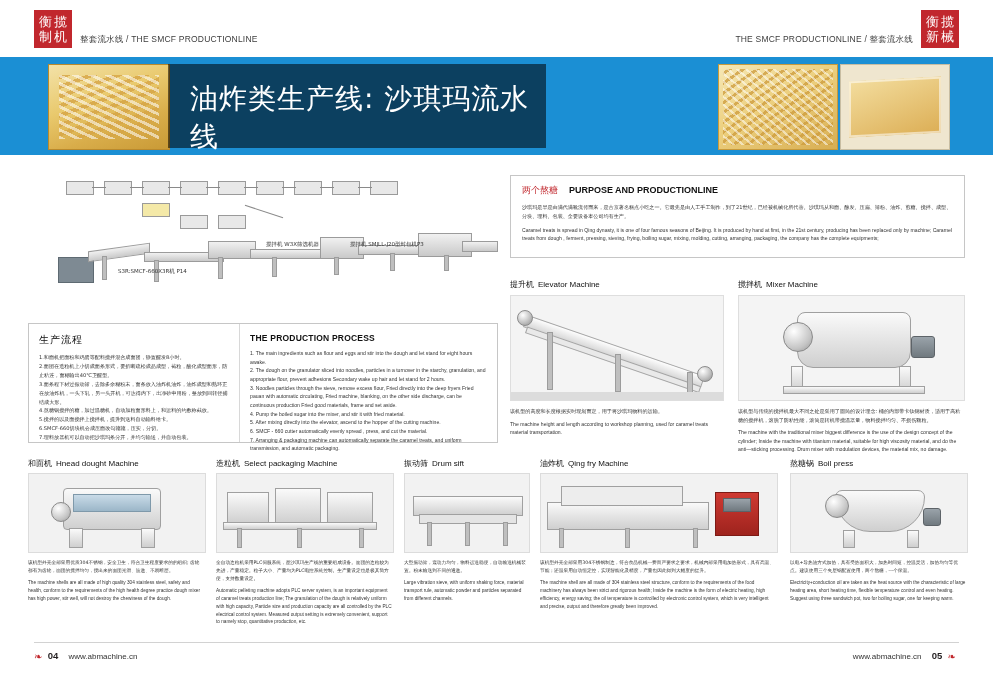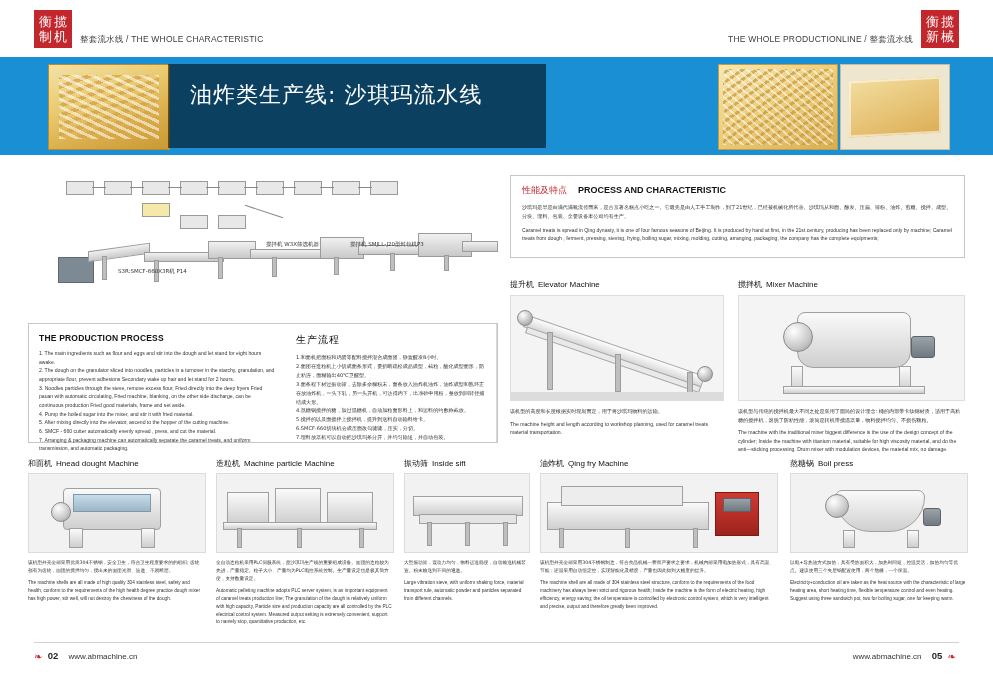--- a/index.html
+++ b/index.html
@@ -102,21 +102,21 @@
   .hero-banner {
     position: absolute;
     left: 168px; top: 7px;
     width: 378px; height: 84px;
     background: rgba(0,0,0,.55);
     box-sizing: border-box;
     padding: 16px 0 0 22px;
   }
   .hero-title-cn {
     color: #ffffff;
-    font-size: 22px;
+    font-size: 28px;
     font-family: "DejaVu Sans", sans-serif;
     letter-spacing: 1px;
     margin: 0 0 10px 0;
     font-weight: normal;
   }
   .hero-title-en {
     color: #e9e9e9;
     font-size: 12.5px;
     letter-spacing: .2px;
   }
@@ -434,29 +434,29 @@
 
 <div class="page">
 
   <div class="header">
     <div class="logo-stamp logo-left">
       <span>衡</span>
       <span>揽</span>
       <span>制</span>
       <span>机</span>
     </div>
-    <div class="header-text-left">整套流水线 / THE WHOLE CHARACTERISTIC</div>
+    <div class="header-text-left">整套流水线 / THE SMCF PRODUCTIONLINE</div>
 
     <div class="logo-stamp logo-right">
       <span>衡</span>
       <span>揽</span>
       <span>新</span>
       <span>械</span>
     </div>
-    <div class="header-text-right">THE WHOLE PRODUCTIONLINE / 整套流水线</div>
+    <div class="header-text-right">THE SMCF PRODUCTIONLINE / 整套流水线</div>
   </div>
 
   <div class="hero">
     <div class="hero-photo-left"></div>
     <div class="hero-banner">
       <div class="hero-title-cn">油炸类生产线: 沙琪玛流水线</div>
     </div>
     <div class="hero-photo-mid"></div>
     <div class="hero-photo-right"></div>
   </div>
@@ -504,46 +504,46 @@
         <div class="leg" style="left:332px; top:32px; height:16px;"></div>
         <div class="leg" style="left:386px; top:34px; height:14px;"></div>
       </div>
 
       <div class="fl-label" style="left:90px; top:105px;">S3R:SMCF-660X3R机 P14</div>
       <div class="fl-label" style="left:238px; top:78px;">搅拌机 W3X筛选机器</div>
       <div class="fl-label" style="left:322px; top:78px;">搅拌机   SMJLL-J20型封包机P3</div>
     </div>
 
     <div class="proc-box">
+      <div class="proc-col cn">
+        <div class="proc-h-cn">生产流程</div>
+        <div class="proc-p" style="white-space:pre-line;">1.和面机把面粉和鸡蛋等配料搅拌混合成面团，静置醒发8小时。
+2.面团在造粒机上小切成面条形式，要折断疏松成品成型，截粒，酸化成型面形，防止粘连，面糊输出40℃卫醒型。
+3.面条程下材过振动筛，去除多余糊粉末，面条放入油炸机油炸，油炸成型和熟环正在放油炸机，一头下轧，另一头开机，可达得内下，出净砂中用粉，整放到回转径捕结成大形。
+4.熬糖锅搅拌的糖，加过温糖机，自动加粒面形料上，和运料的约敷称截放。
+5.搅拌的以及面搅拌上搅拌机，提升到送料自动输料给卡。
+6.SMCF-660切块机会成压面改勾辘辘，压实，分切。
+7.理料放器机可以自动把沙琪玛条分开，并均匀输送，并自动包装。</div>
+      </div>
       <div class="proc-col en">
         <div class="proc-h-en">THE PRODUCTION PROCESS</div>
         <div class="proc-p en" style="white-space:pre-line;">1. The main ingredients such as flour and eggs and stir into the dough and let stand for eight hours awake.
 2. The dough on the granulator sliced into noodles, particles in a turnover in the starchy, granulation, and appropriate flour, prevent adhesions Secondary wake up hair and let stand for 2 hours.
 3. Noodles particles through the sieve, remove excess flour, Fried directly into the deep fryers Fried pauan with automatic circulating, Fried machine, blanking, on the other side discharge, can be continuous production Fried good materials, frame and set aside.
 4. Pump the boiled sugar into the mixer, and stir it with fried material.
 5. After mixing directly into the elevator, ascend to the hopper of the cutting machine.
 6. SMCF - 660 cutter automatically evenly spread , press, and cut the material.
 7. Arranging &amp; packaging machine can automatically separate the caramel treats, and uniform transmission, and automatic packaging.</div>
       </div>
-      <div class="proc-col cn">
-        <div class="proc-h-cn">生产流程</div>
-        <div class="proc-p" style="white-space:pre-line;">1.和面机把面粉和鸡蛋等配料搅拌混合成面团，静置醒发8小时。
-2.面团在造粒机上小切成面条形式，要折断疏松成品成型，截粒，酸化成型面形，防止粘连，面糊输出40℃卫醒型。
-3.面条程下材过振动筛，去除多余糊粉末，面条放入油炸机油炸，油炸成型和熟环正在放油炸机，一头下轧，另一头开机，可达得内下，出净砂中用粉，整放到回转径捕结成大形。
-4.熬糖锅搅拌的糖，加过温糖机，自动加粒面形料上，和运料的约敷称截放。
-5.搅拌的以及面搅拌上搅拌机，提升到送料自动输料给卡。
-6.SMCF-660切块机会成压面改勾辘辘，压实，分切。
-7.理料放器机可以自动把沙琪玛条分开，并均匀输送，并自动包装。</div>
-      </div>
     </div>
 
     <div class="purpose-box">
       <div class="purpose-head">
-        <span>性能及特点</span>
-        <b>PROCESS AND CHARACTERISTIC</b>
+        <span>两个熬糖</span>
+        <b>PURPOSE AND PRODUCTIONLINE</b>
       </div>
       <div class="purpose-cn">沙琪玛是早是由满代满靴流传而来，是古京著名糕点小吃之一。它最先是由人工手工制作，到了21世纪，已经被机械化所代替。沙琪玛从和面、酿发、压扁、筛粉、油炸、煎糖、搅拌、成型、分块、理料、包装、全要设备本公司均有生产。</div>
       <div class="purpose-en">Caramel treats is spread in Qing dynasty, it is one of four famous seasons of Beijing. It is produced by hand at first, in the 21st century, producing has been replaced only by machine; Caramel treats from dough , ferment, pressing, sieving, frying, boiling sugar, mixing, molding, cutting, arranging, packaging, the company has the complete equipments;</div>
     </div>
 
     <div class="panel" style="left:738px; top:124px; width:227px;">
       <div class="panel-title">
         <span>搅拌机</span><em>Mixer Machine</em>
       </div>
       <div class="panel-photo" style="height:104px;">
@@ -589,38 +589,38 @@
         <div class="box-gray" style="left:40px; top:54px; width:12px; height:18px;"></div>
         <div class="box-gray" style="left:112px; top:54px; width:12px; height:18px;"></div>
         <div class="circle" style="left:22px; top:28px; width:18px; height:18px;"></div>
       </div>
       <div class="btxt-cn">该机型外壳全部采用优质304不锈钢，安全卫生，符合卫生程度要求的的组织; 齿轮都有为齿轮，面团的搅拌均匀，搅出来的面团光滑、筋道、不易断层。</div>
       <div class="btxt-en">The machine shells are all made of high quality 304 stainless steel, safety and health, conform to the requirements of the high health degree practice dough mixer has high power, stir well, will not destroy the chewiness of the dough.</div>
     </div>
 
     <div class="bcol" style="left:216px; width:176px;">
       <div class="panel-title">
-        <span>造粒机</span><em>Machine particle Machine</em>
+        <span>造粒机</span><em>Select packaging Machine</em>
       </div>
       <div class="bphoto">
         <div class="box-gray" style="left:10px; top:18px; width:40px; height:30px;"></div>
         <div class="box-gray" style="left:58px; top:14px; width:44px; height:34px;"></div>
         <div class="box-gray" style="left:110px; top:18px; width:44px; height:30px;"></div>
         <div class="box-gray" style="left:6px; top:48px; width:152px; height:6px;"></div>
         <div class="leg" style="left:20px; top:54px; height:18px;"></div>
         <div class="leg" style="left:80px; top:54px; height:18px;"></div>
         <div class="leg" style="left:142px; top:54px; height:18px;"></div>
       </div>
       <div class="btxt-cn">全自动造粒机采用PLC伺服系统，是沙琪玛生产线的重要组成设备。面团的造粒较为先进，产量稳定。粒子大小、产量均为PLC电控系统控制。生产量设定也是极其简方便，支持数量设定。</div>
       <div class="btxt-en">Automatic pelleting machine adopts PLC server system, is an important equipment of caramel treats production line; The granulation of the dough is relatively uniform with high capacity, Particle size and production capacity are all controlled by the PLC electrical control system. Measured output setting is extremely convenient, support to namely stop, quantitative production, etc.</div>
     </div>
 
     <div class="bcol" style="left:404px; width:124px;">
       <div class="panel-title">
-        <span>振动筛</span><em>Inside sift</em>
+        <span>振动筛</span><em>Drum sift</em>
       </div>
       <div class="bphoto">
         <div class="box-gray" style="left:8px; top:22px; width:108px; height:18px;"></div>
         <div class="box-gray" style="left:14px; top:40px; width:96px; height:8px; background:#e4e4e4;"></div>
         <div class="leg" style="left:22px; top:48px; height:22px;"></div>
         <div class="leg" style="left:60px; top:48px; height:22px;"></div>
         <div class="leg" style="left:98px; top:48px; height:22px;"></div>
       </div>
       <div class="btxt-cn">大型振动筛，震动力均匀，物料运送稳便，自动输送机械装置。粉末输送到不同的通道。</div>
       <div class="btxt-en">Large vibration sieve, with uniform shaking force, material transport rule, automatic powder and particles separated from different channels.</div>
@@ -656,21 +656,21 @@
       </div>
       <div class="btxt-cn">以电+导热油方式加热，具有受热面积大，加热时间短，控温灵活，加热均匀等优点。建议使用三个夹层锅配置使用，两个熬糖，一个保温。</div>
       <div class="btxt-en">Electricity+conduction oil are taken as the heat source with the characteristic of large heating area, short heating time, flexible temperature control and even heating. Suggest using three sandwich pot, two for boiling sugar, one for keeping warm.</div>
     </div>
   </div>
 
   <div class="footer">
     <div class="footer-rule"></div>
     <div class="foot-left">
       <span class="swirl">❧</span>
-      <span class="pg">02</span>
+      <span class="pg">04</span>
       <span style="margin-left:8px;">www.abmachine.cn</span>
     </div>
     <div class="foot-right">
       <span>www.abmachine.cn</span>
       <span class="pg" style="margin-left:8px;">05</span>
       <span class="swirl" style="margin-left:3px;">❧</span>
     </div>
   </div>
 
 </div>

